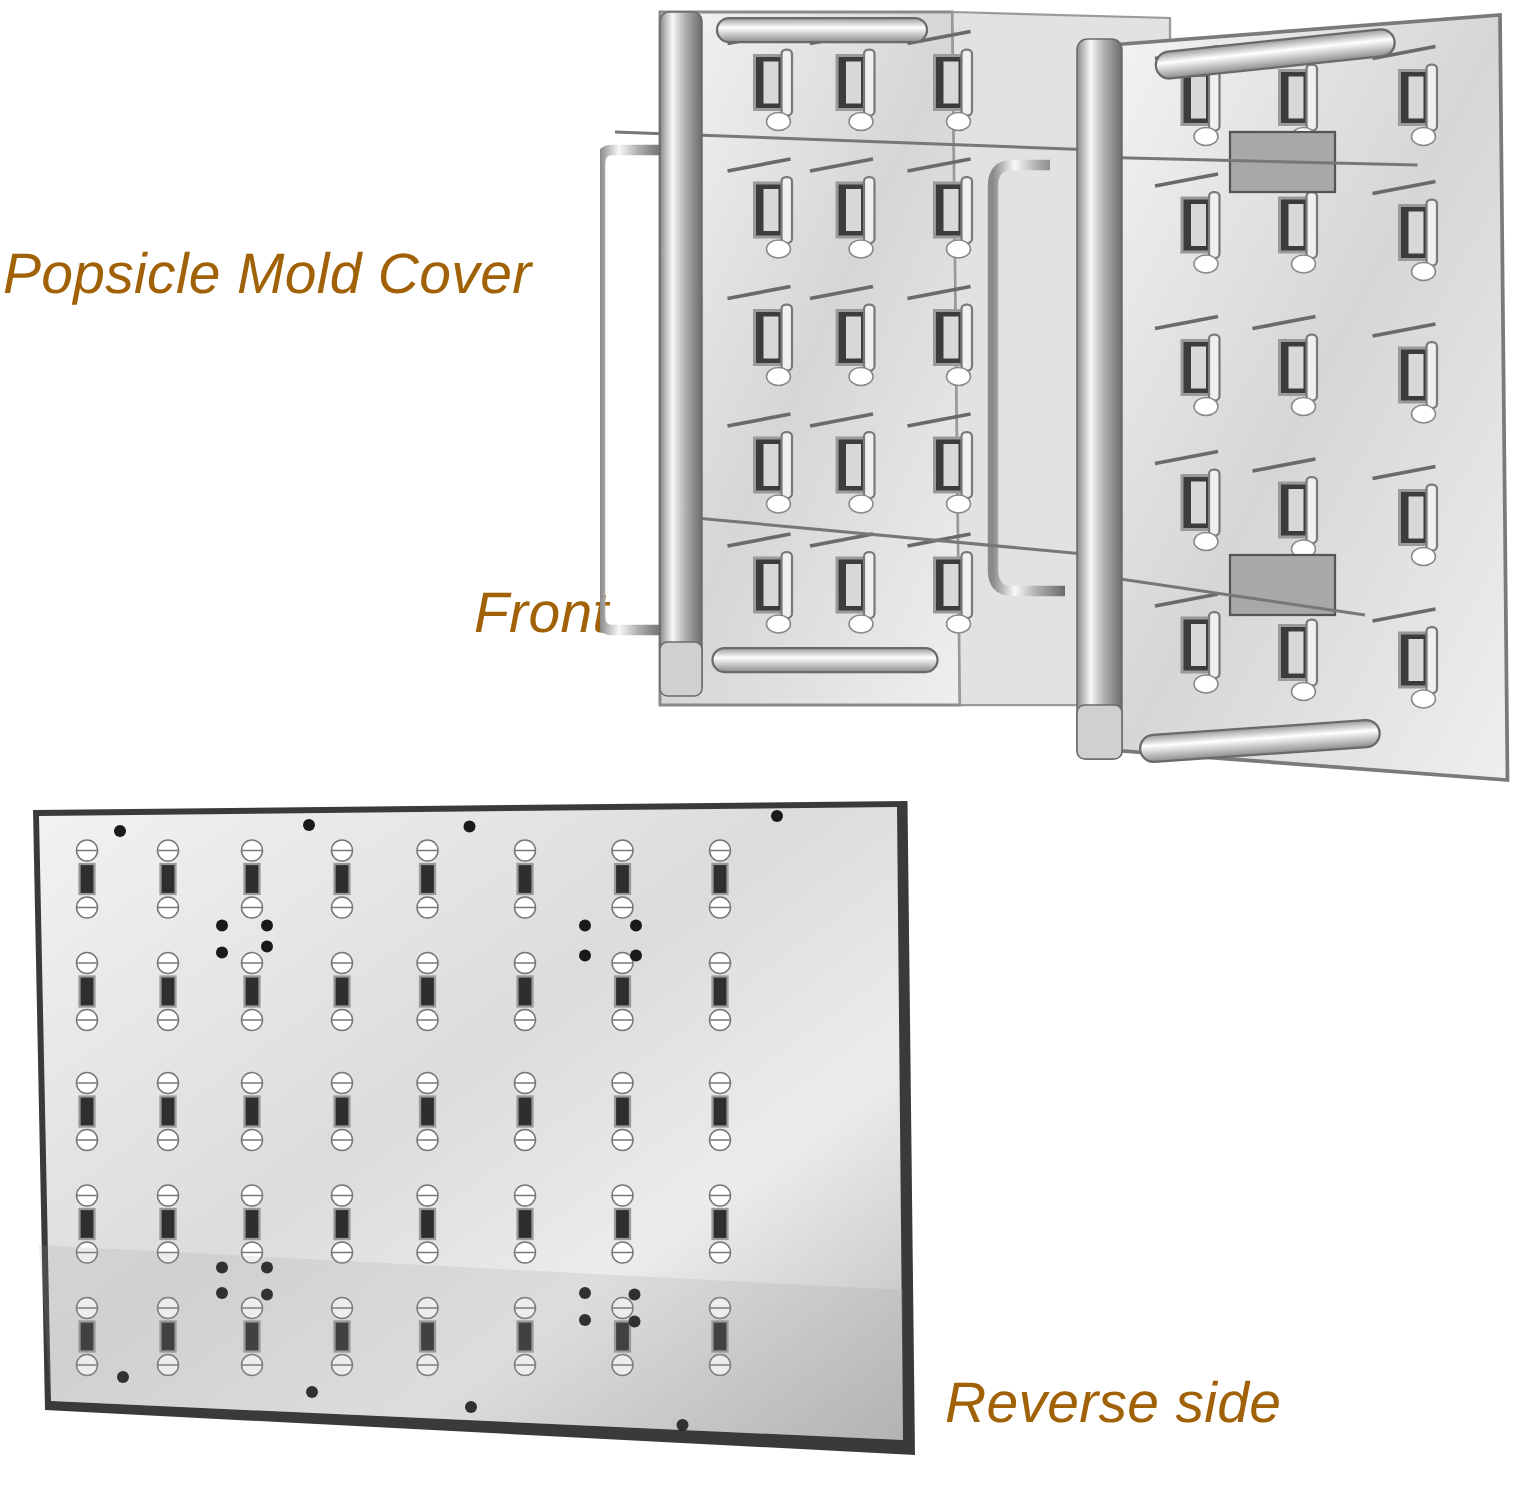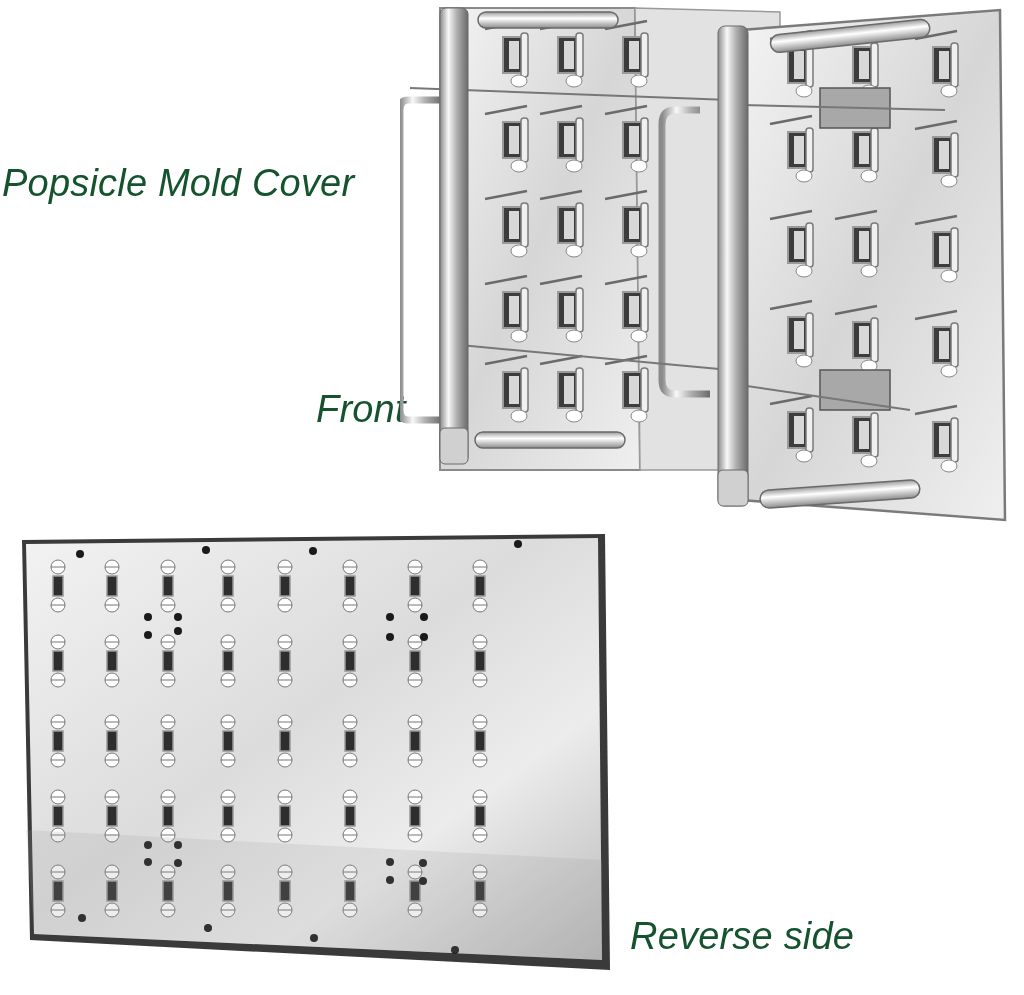--- a/index.html
+++ b/index.html
@@ -1,17 +1,17 @@
 <!DOCTYPE html>
 <html><head>
 <meta charset="utf-8">
 <style>
   html, body { margin:0; padding:0; background:#ffffff; }
   body { width:1024px; height:995px; position:relative; overflow:hidden; font-family:"Liberation Sans", sans-serif; }
-  .label { position:absolute; font-family:"Liberation Sans", sans-serif; font-style:italic; color:#14532d; font-size:38px; white-space:nowrap; letter-spacing:0.2px; }
+  .label { position:absolute; font-family:"Liberation Sans", sans-serif; font-style:italic; color:#a16207; font-size:38px; white-space:nowrap; letter-spacing:0.2px; }
   #lbl-cover { left:2px; top:162px; }
   #lbl-front { left:316px; top:388px; }
   #lbl-reverse { left:630px; top:915px; }
   svg { position:absolute; }
 </style>
 </head>
 <body>
 
 <div class="label" id="lbl-cover">Popsicle Mold Cover</div>
 <div class="label" id="lbl-front">Front</div>

